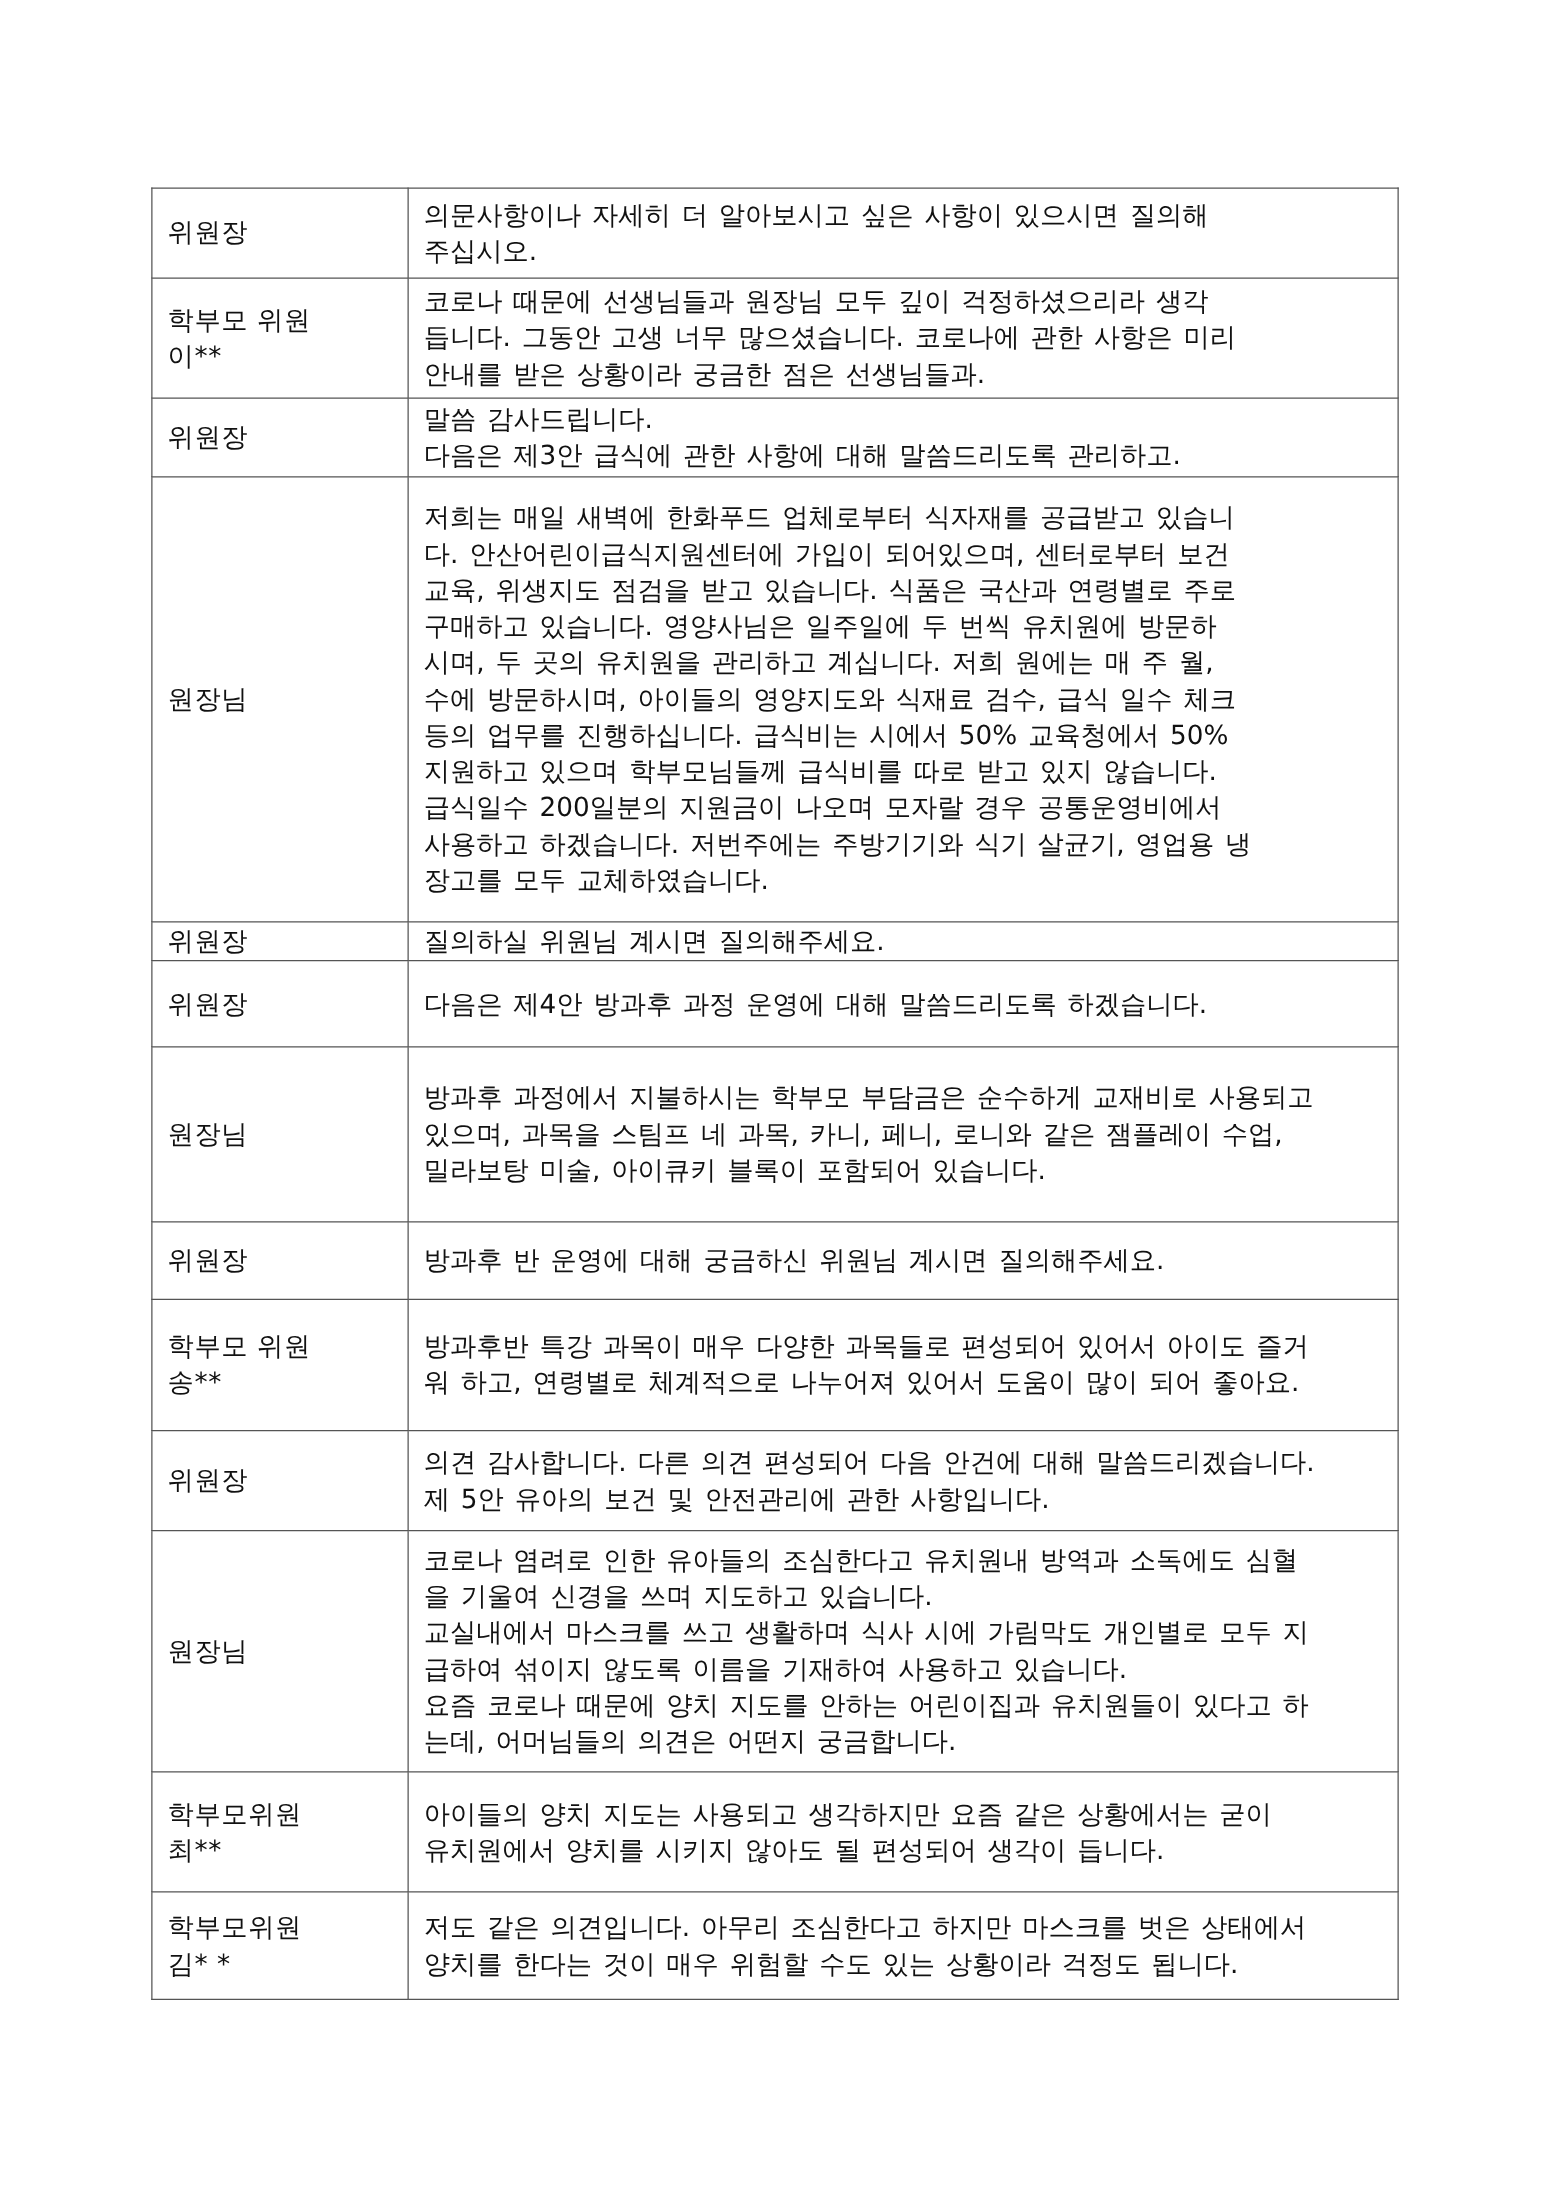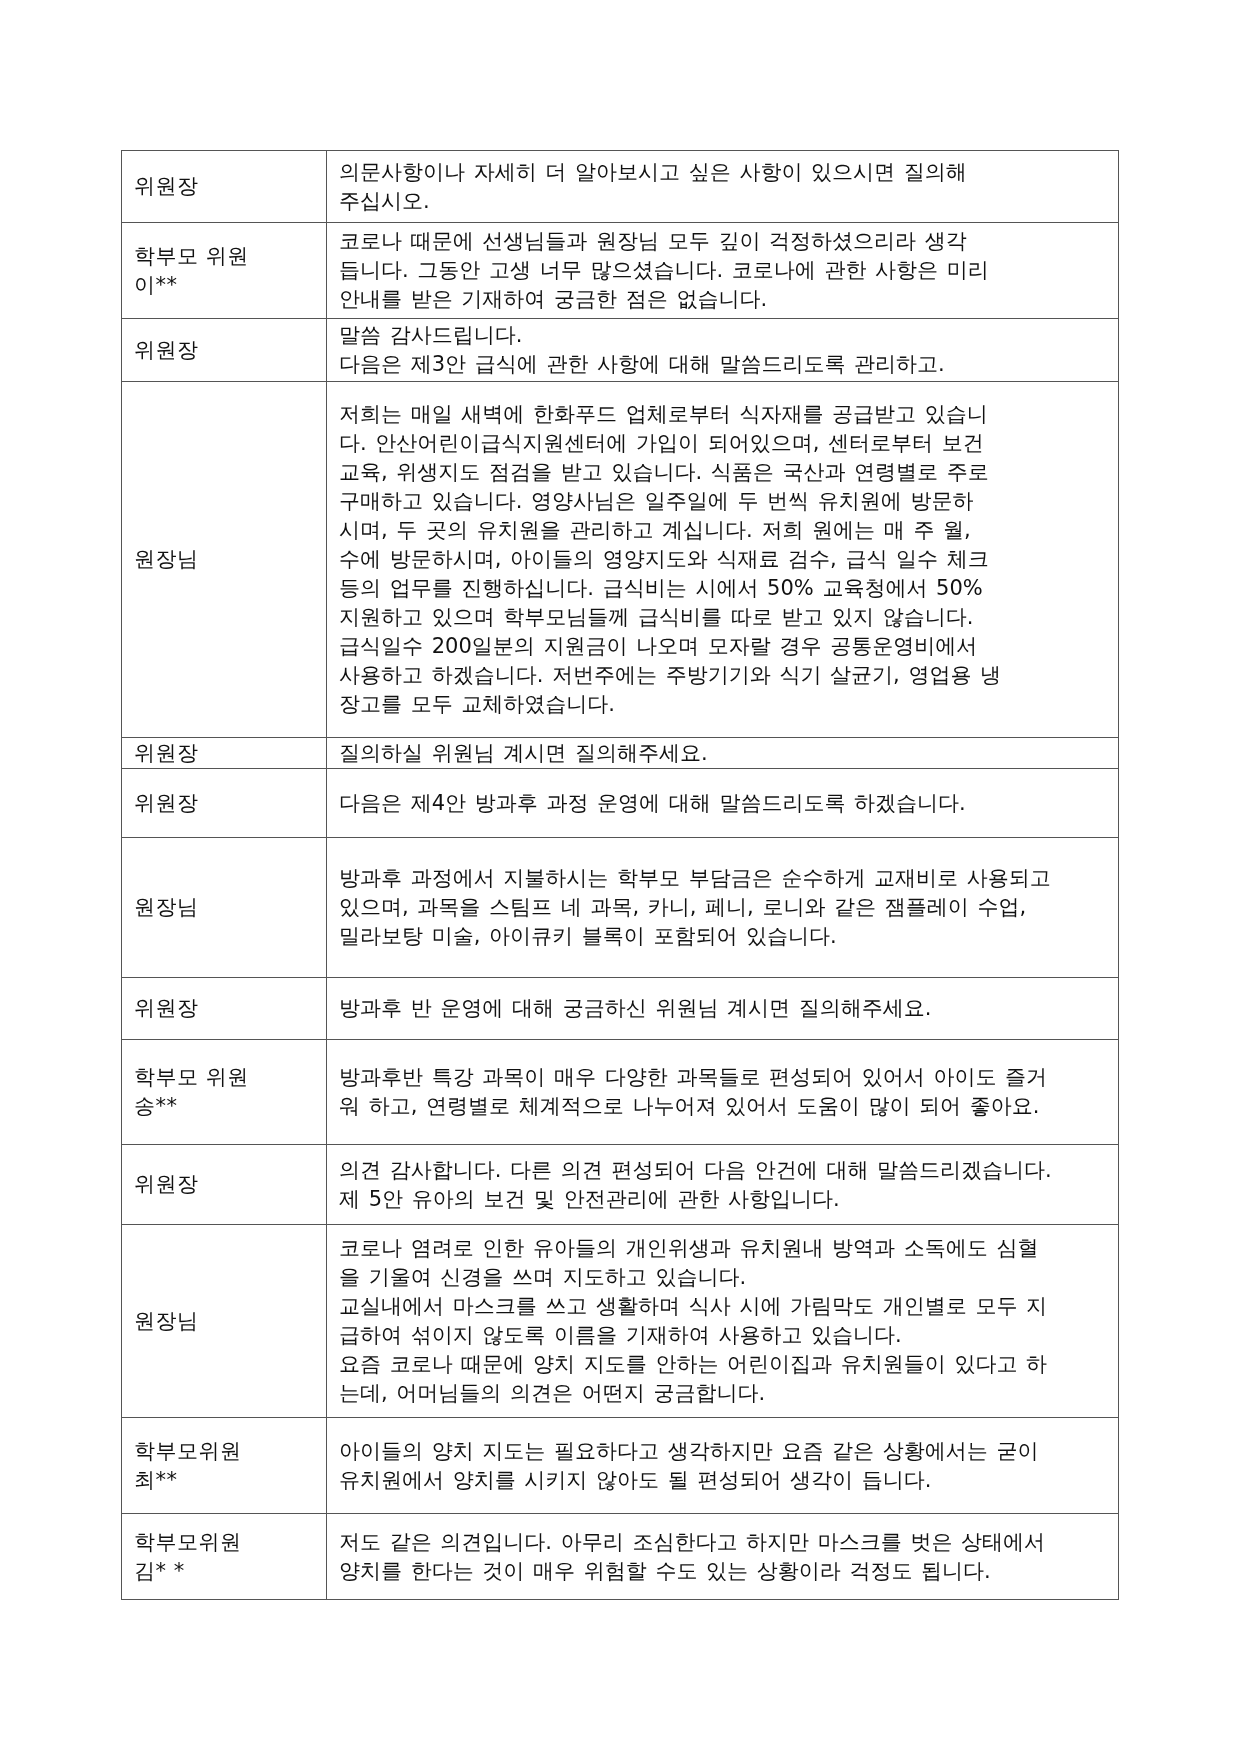--- a/index.html
+++ b/index.html
@@ -38,21 +38,21 @@
           </td>
         </tr>
         <tr style="height: 96px;">
           <td class="speaker">
             <span class="line">학부모 위원</span>
             <span class="line">이**</span>
           </td>
           <td class="content">
             <span class="line">코로나 때문에 선생님들과 원장님 모두 깊이 걱정하셨으리라 생각</span>
             <span class="line">듭니다. 그동안 고생 너무 많으셨습니다. 코로나에 관한 사항은 미리</span>
-            <span class="line">안내를 받은 기재하여 궁금한 점은 없습니다.</span>
+            <span class="line">안내를 받은 상황이라 궁금한 점은 선생님들과.</span>
           </td>
         </tr>
         <tr style="height: 63px;">
           <td class="speaker">
             <span class="line">위원장</span>
           </td>
           <td class="content">
             <span class="line">말씀 감사드립니다.</span>
             <span class="line">다음은 제3안 급식에 관한 사항에 대해 말씀드리도록 관리하고.</span>
           </td>
@@ -126,35 +126,35 @@
           <td class="content">
             <span class="line">의견 감사합니다. 다른 의견 편성되어 다음 안건에 대해 말씀드리겠습니다.</span>
             <span class="line">제 5안 유아의 보건 및 안전관리에 관한 사항입니다.</span>
           </td>
         </tr>
         <tr style="height: 193px;">
           <td class="speaker">
             <span class="line">원장님</span>
           </td>
           <td class="content">
-            <span class="line">코로나 염려로 인한 유아들의 개인위생과 유치원내 방역과 소독에도 심혈</span>
+            <span class="line">코로나 염려로 인한 유아들의 조심한다고 유치원내 방역과 소독에도 심혈</span>
             <span class="line">을 기울여 신경을 쓰며 지도하고 있습니다.</span>
             <span class="line">교실내에서 마스크를 쓰고 생활하며 식사 시에 가림막도 개인별로 모두 지</span>
             <span class="line">급하여 섞이지 않도록 이름을 기재하여 사용하고 있습니다.</span>
             <span class="line">요즘 코로나 때문에 양치 지도를 안하는 어린이집과 유치원들이 있다고 하</span>
             <span class="line">는데, 어머님들의 의견은 어떤지 궁금합니다.</span>
           </td>
         </tr>
         <tr style="height: 96px;">
           <td class="speaker">
             <span class="line">학부모위원</span>
             <span class="line">최**</span>
           </td>
           <td class="content">
-            <span class="line">아이들의 양치 지도는 필요하다고 생각하지만 요즘 같은 상황에서는 굳이</span>
+            <span class="line">아이들의 양치 지도는 사용되고 생각하지만 요즘 같은 상황에서는 굳이</span>
             <span class="line">유치원에서 양치를 시키지 않아도 될 편성되어 생각이 듭니다.</span>
           </td>
         </tr>
         <tr style="height: 86px;">
           <td class="speaker">
             <span class="line">학부모위원</span>
             <span class="line">김* *</span>
           </td>
           <td class="content">
             <span class="line">저도 같은 의견입니다. 아무리 조심한다고 하지만 마스크를 벗은 상태에서</span>

